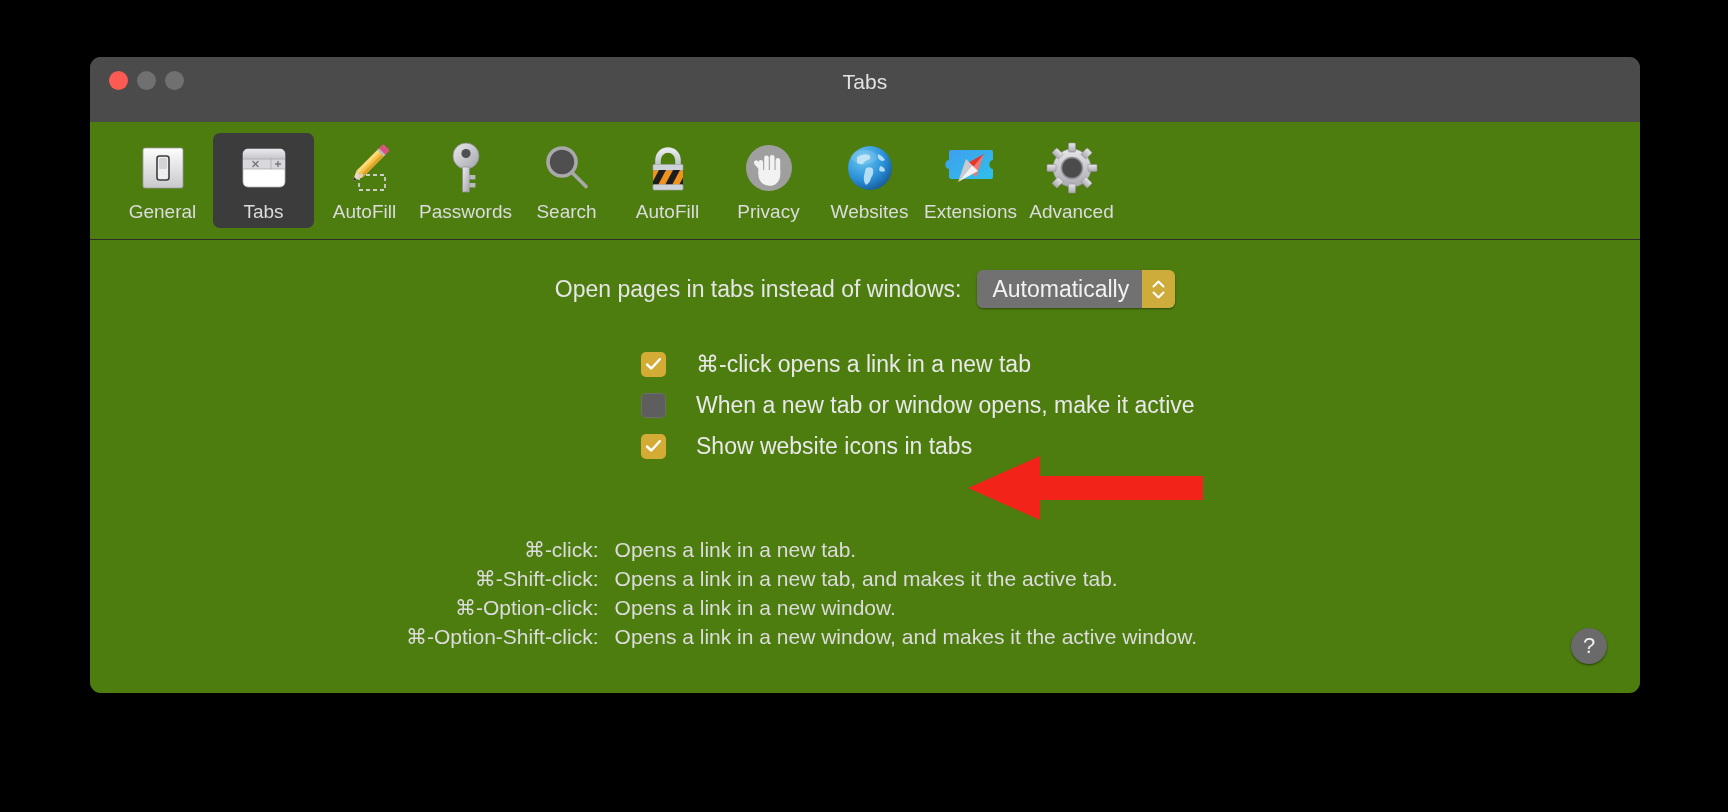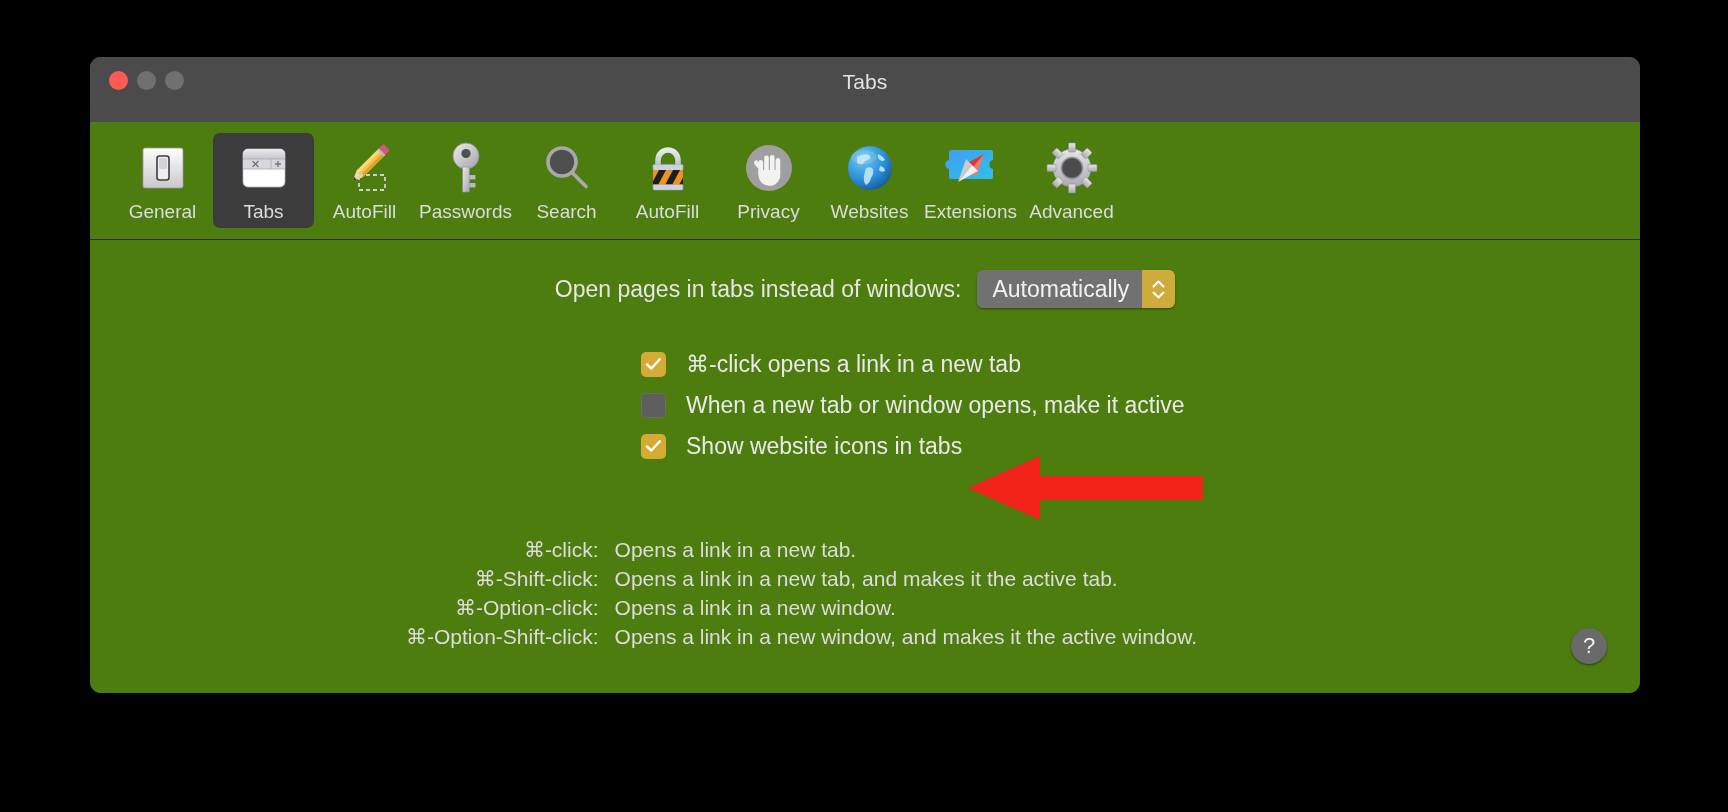--- a/index.html
+++ b/index.html
@@ -159,20 +159,21 @@
   .checklist {
     position: absolute;
     left: 551px;
     top: 104px;
   }
   .check-row {
     display: flex;
     align-items: center;
     height: 40px;
     margin-bottom: 1px;
+    gap: 10px;
   }
   .cbox {
     width: 25px;
     height: 25px;
     border-radius: 5px;
     flex: 0 0 25px;
     margin-right: 20px;
     display: flex;
     align-items: center;
     justify-content: center;

